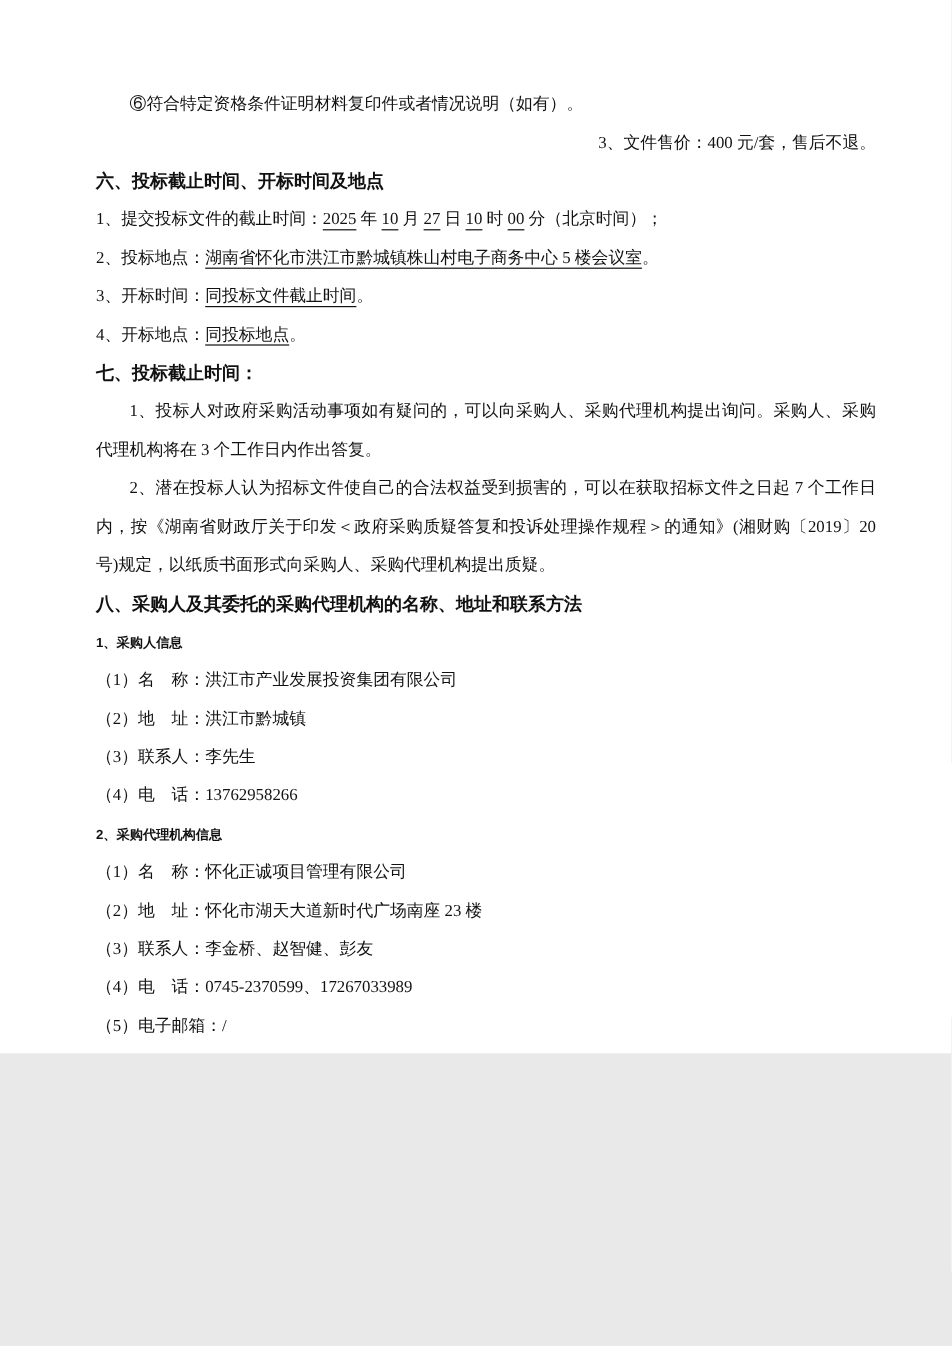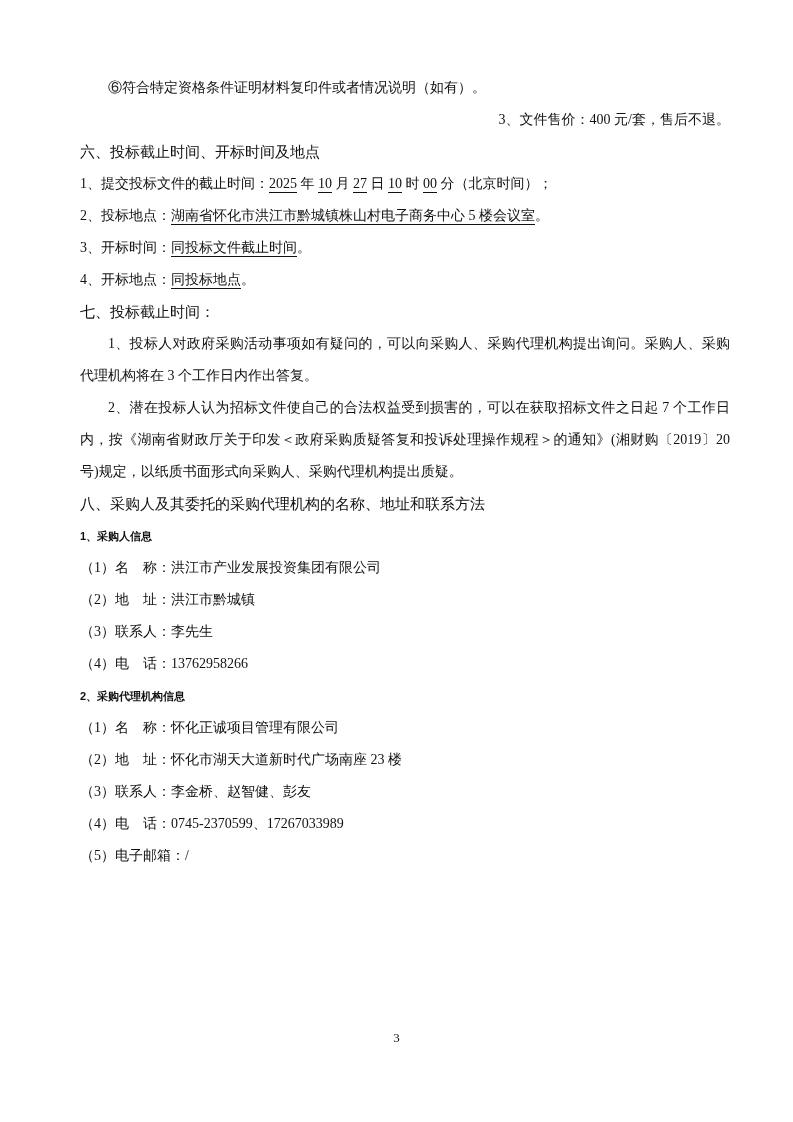--- a/index.html
+++ b/index.html
@@ -1,32 +1,32 @@
 <!DOCTYPE html>
 <html><head>
 <meta charset="utf-8">
 <style>
   html,body { margin:0; padding:0; background:#e9e9e9; }
   .page {
-    width:793px; height:1122px;
+    width:793px; height:878px;
     margin:0 auto;
     background:#ffffff;
     position:relative;
     color:#111;
     font-family:"Liberation Serif","DejaVu Serif",serif;
     font-size:14px;
     overflow:hidden;
   }
   .content { padding:72px 63px 0 80px; }
   .line { line-height:32px; margin:0; white-space:nowrap; }
   .ind2 { padding-left:28px; }
   .ind1 { padding-left:17px;text-align:right; }
   .sec-heading {
     font-family:"Liberation Sans","DejaVu Sans",sans-serif;
-    font-weight:normal;
+    font-weight:bold;
     font-size:15px;
     line-height:32px;
     margin:0;
   }
   .sub-heading {
     font-family:"Liberation Sans","DejaVu Sans",sans-serif;
     font-weight:bold;
     font-size:11px;
     line-height:32px;
     margin:0;

